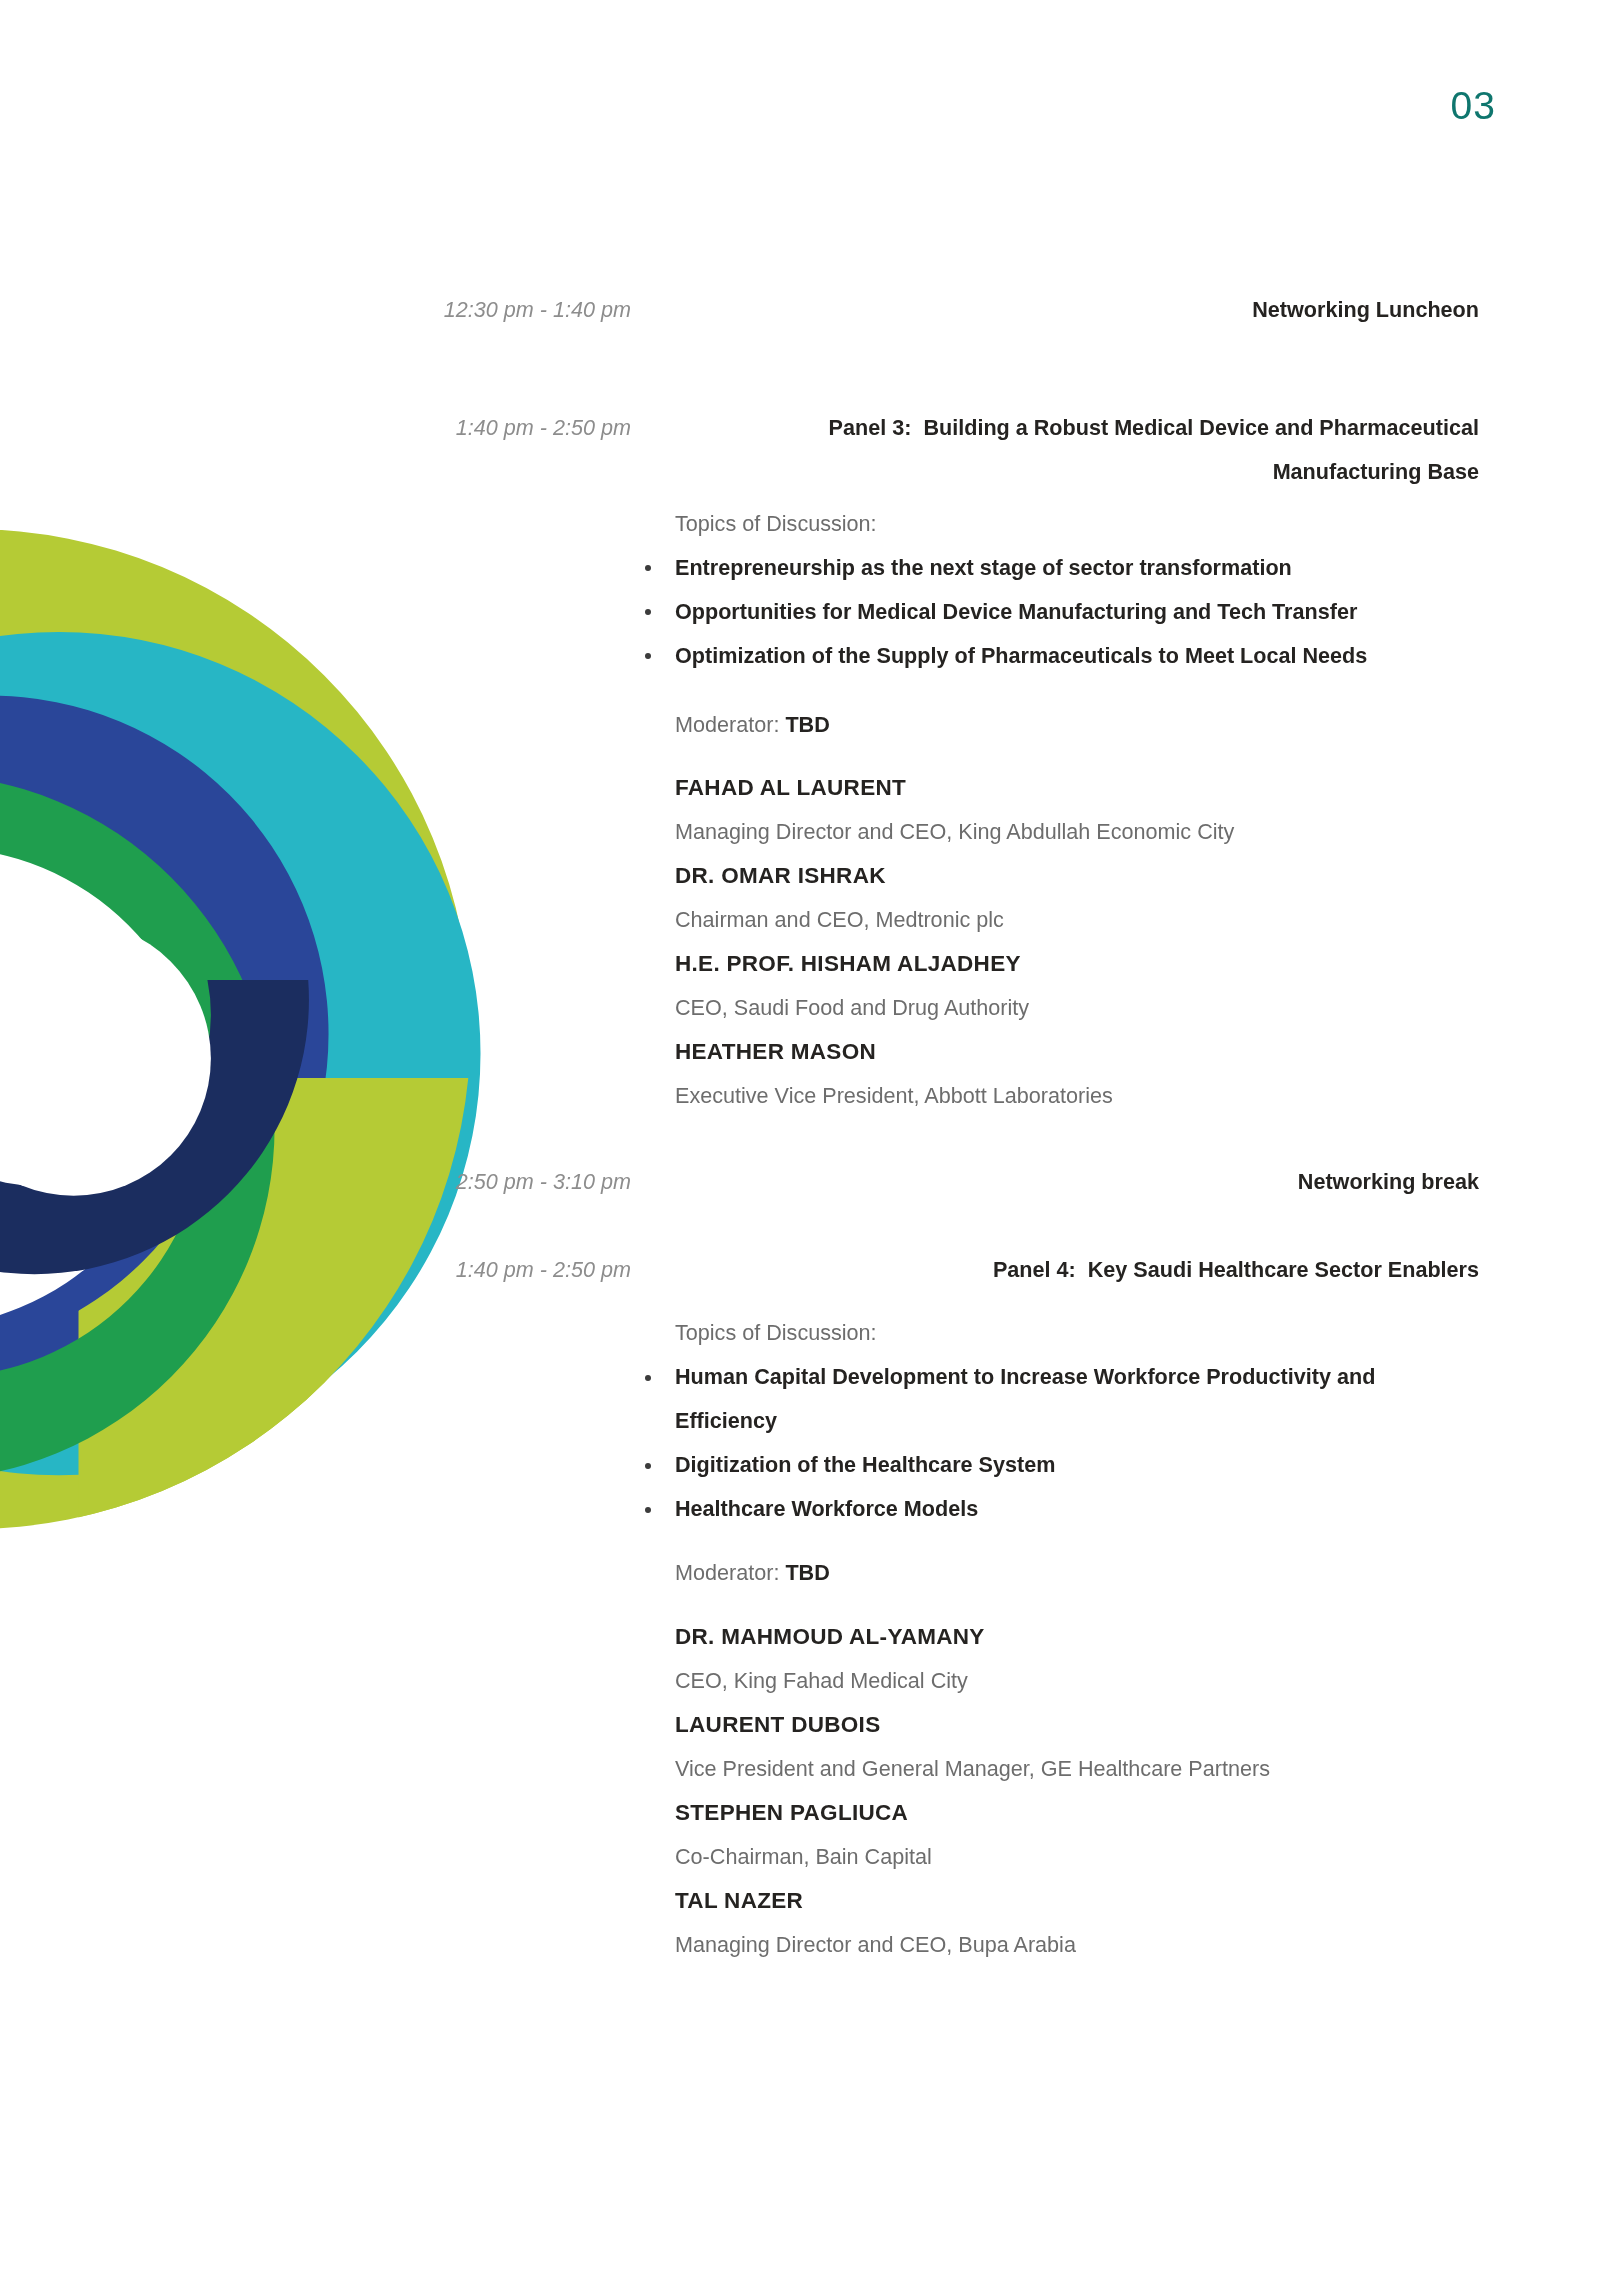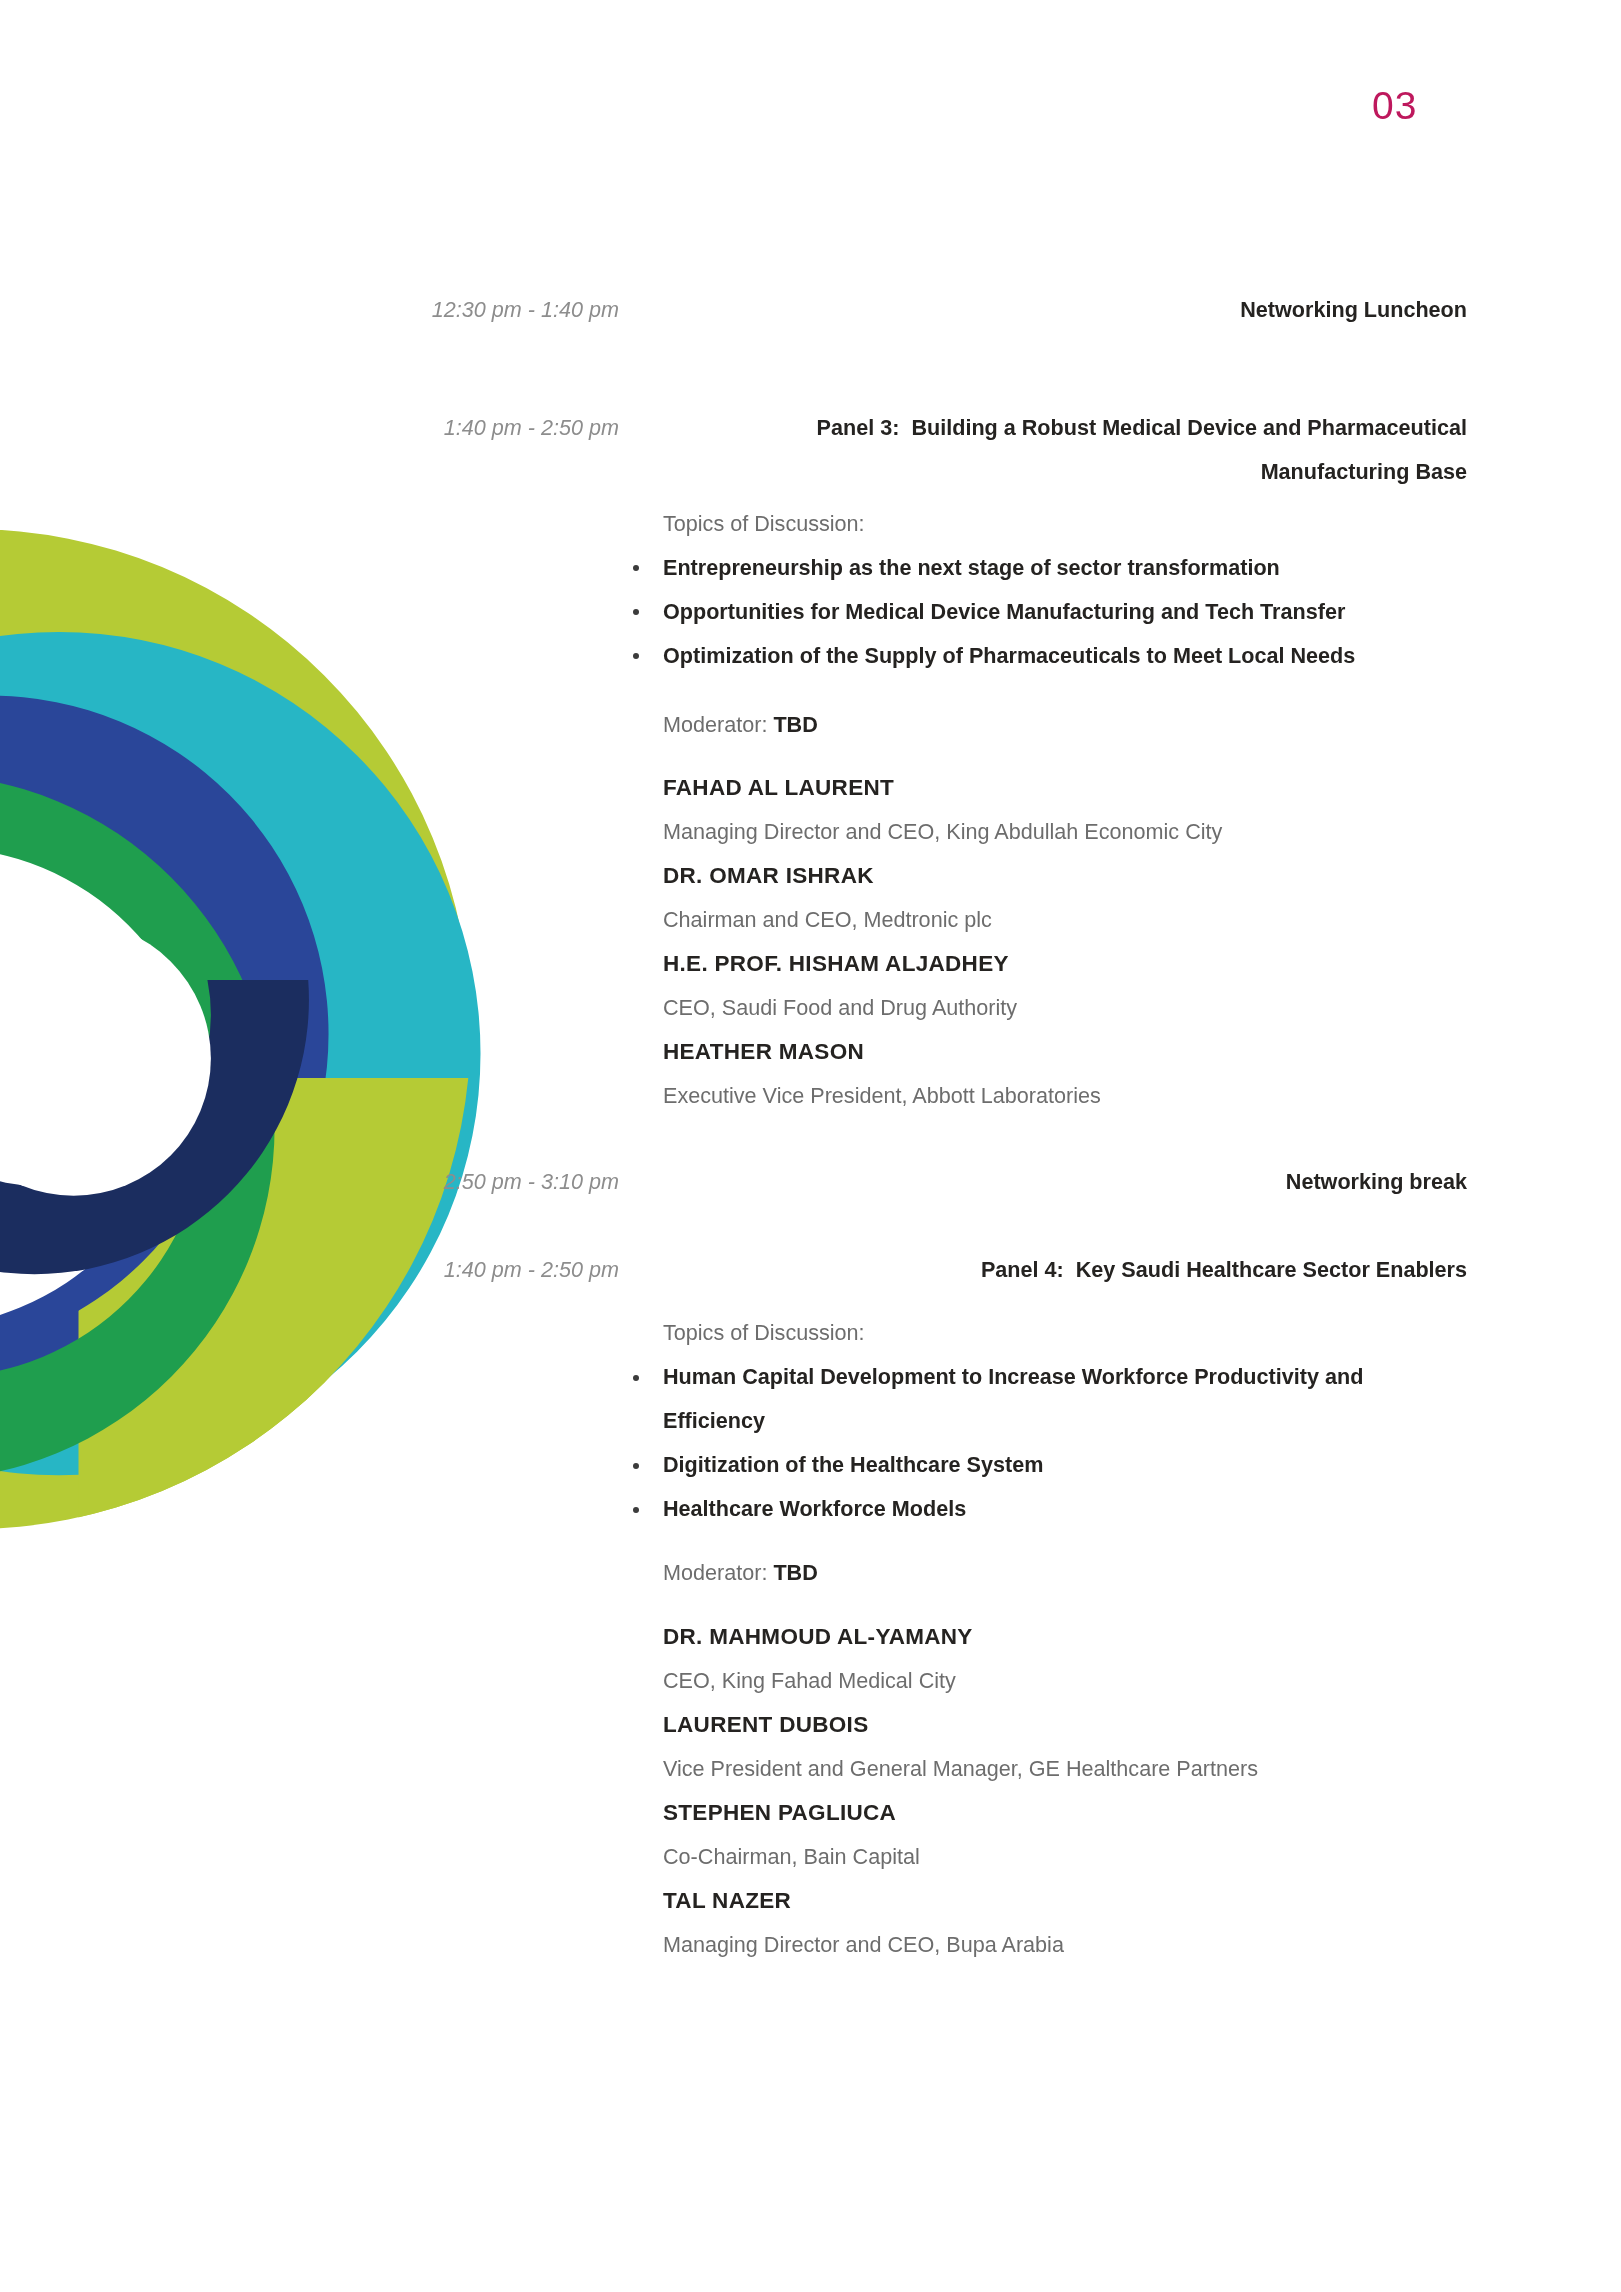--- a/index.html
+++ b/index.html
@@ -3,24 +3,24 @@
 <meta charset="utf-8">
 <style>
   html,body{margin:0;padding:0;}
   body{
     width:1621px;height:2293px;position:relative;background:#ffffff;
     font-family:"Liberation Sans","DejaVu Sans",sans-serif;
     color:#252321;overflow:hidden;
   }
   .page-number{
     position:absolute;top:84px;left:1372px;width:124px;
-    text-align:left;font-size:39px;letter-spacing:1px;color:#be185d;font-weight:400;
+    text-align:right;font-size:39px;letter-spacing:1px;color:#0f766e;font-weight:400;
   }
   .swirl{position:absolute;left:0;top:530px;}
-  .schedule{position:absolute;left:408px;top:288px;width:1123px;font-size:21.6px;line-height:44px;}
+  .schedule{position:absolute;left:420px;top:288px;width:1123px;font-size:21.6px;line-height:44px;}
   .row{display:flex;align-items:flex-start;}
   .time{flex:none;width:211px;text-align:right;font-style:italic;color:#8d8d8d;}
   .content{margin-left:44px;width:804px;}
   .session-title{font-weight:bold;color:#252321;white-space:pre-wrap;text-align:right;}
   .block{margin-left:255px;width:804px;}
   .topics-label{color:#6d6d6d;}
   .bullet{position:relative;font-weight:bold;color:#252321;}
   .bullet .dot{
     position:absolute;left:-30px;top:19.6px;width:5.9px;height:5.9px;border-radius:50%;
     background:#3c3c3c;

